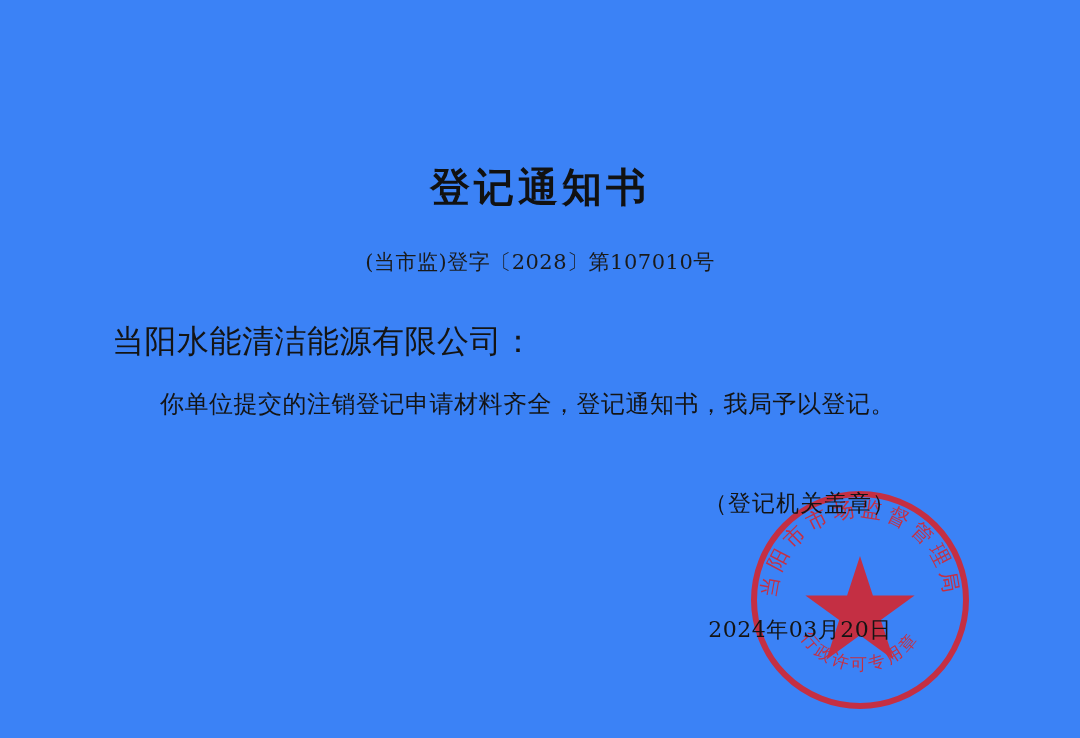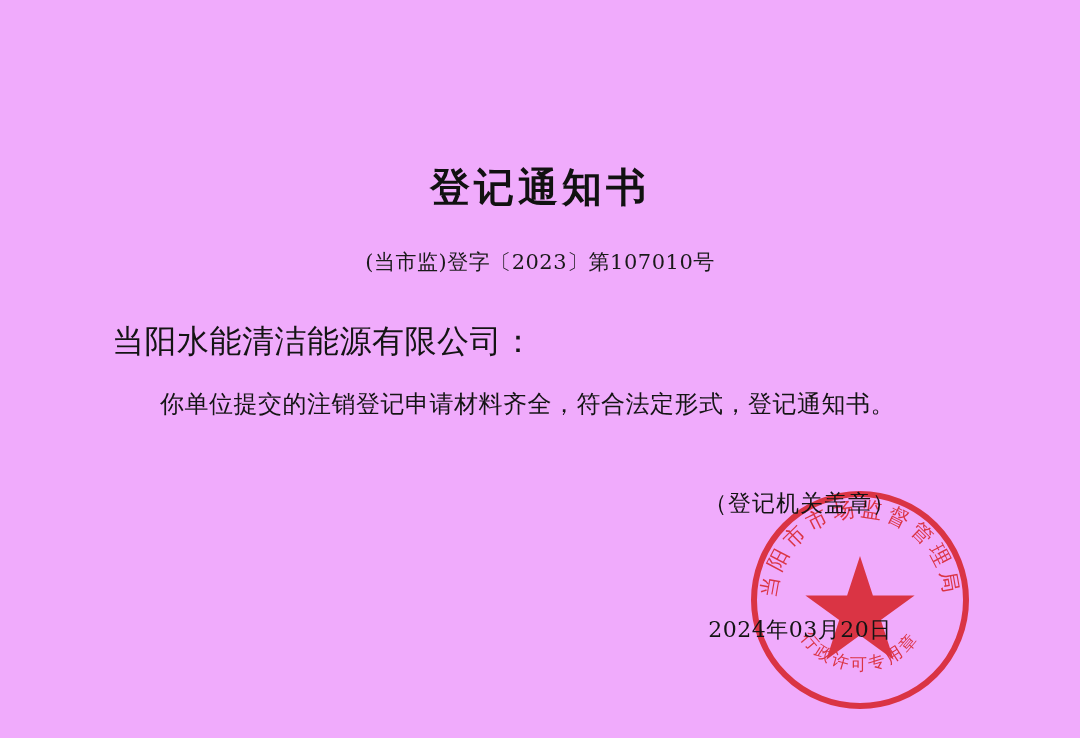--- a/index.html
+++ b/index.html
@@ -11,21 +11,21 @@
     height: 738px;
     background: #ffffff;
     font-family: "DejaVu Serif", "Liberation Serif", serif;
     color: #1a1a1a;
     overflow: hidden;
   }
   .page {
     position: relative;
     width: 1080px;
     height: 738px;
-    background: #f0abfc;
+    background: #3b82f6;
   }
   .doc-title {
     position: absolute;
     top: 160px;
     left: 0;
     width: 1080px;
     text-align: center;
     font-size: 40px;
     font-weight: bold;
     letter-spacing: 4px;
@@ -104,25 +104,25 @@
     fill: #d8242b;
   }
 </style>
 </head>
 <body>
 
 <div class="page">
 
   <div class="doc-title">登记通知书</div>
 
-  <div class="doc-number">(当市监)登字〔2023〕第107010号</div>
+  <div class="doc-number">(当市监)登字〔2028〕第107010号</div>
 
   <div class="addressee">当阳水能清洁能源有限公司：</div>
 
-  <div class="body-paragraph">你单位提交的注销登记申请材料齐全，符合法定形式，登记通知书。</div>
+  <div class="body-paragraph">你单位提交的注销登记申请材料齐全，登记通知书，我局予以登记。</div>
 
   <div class="signature-block">
     <div class="seal-label">（登记机关盖章）</div>
     <div class="sign-date">2024年03月20日</div>
   </div>
 
   <div class="seal">
     <svg viewBox="0 0 224 224" xmlns="http://www.w3.org/2000/svg">
       <defs>
         <path id="sealTopArc" d="M 28,112 A 84,84 0 0 1 196,112"></path>

